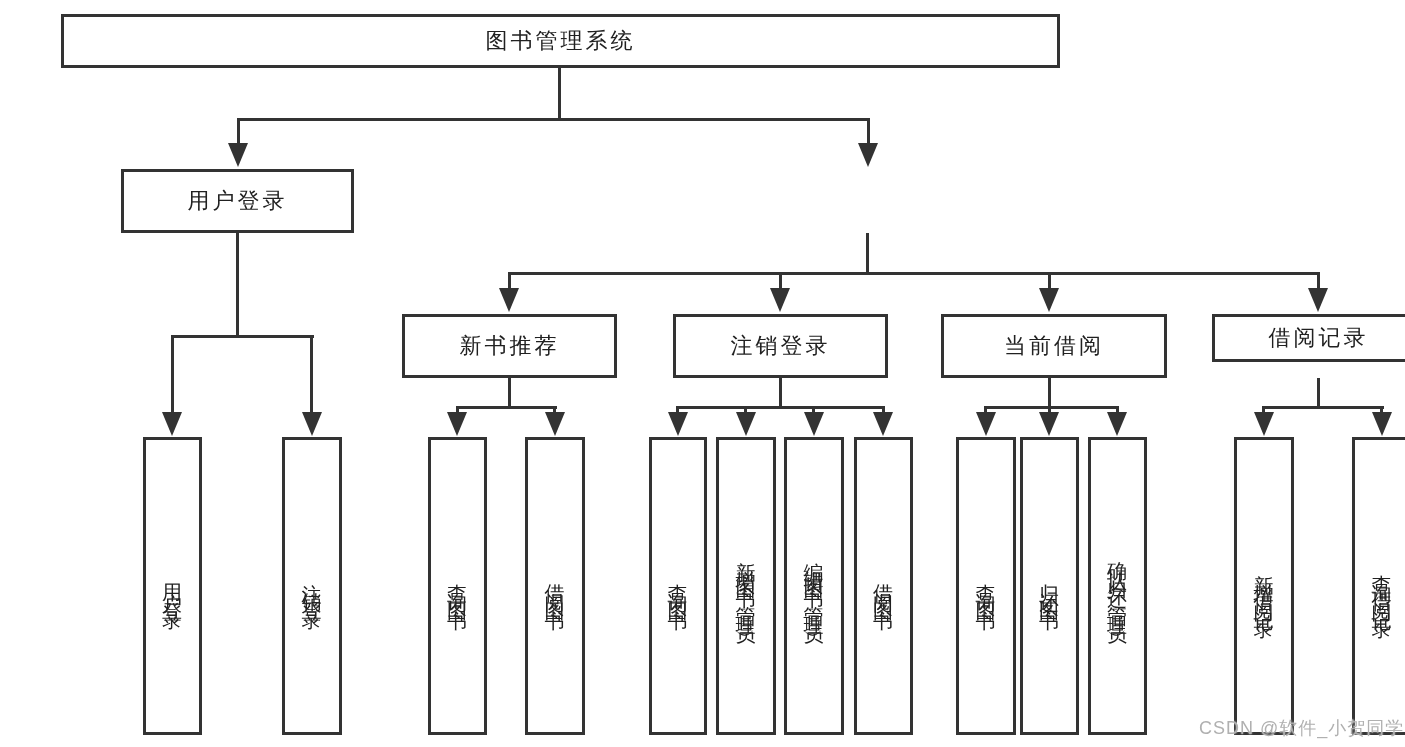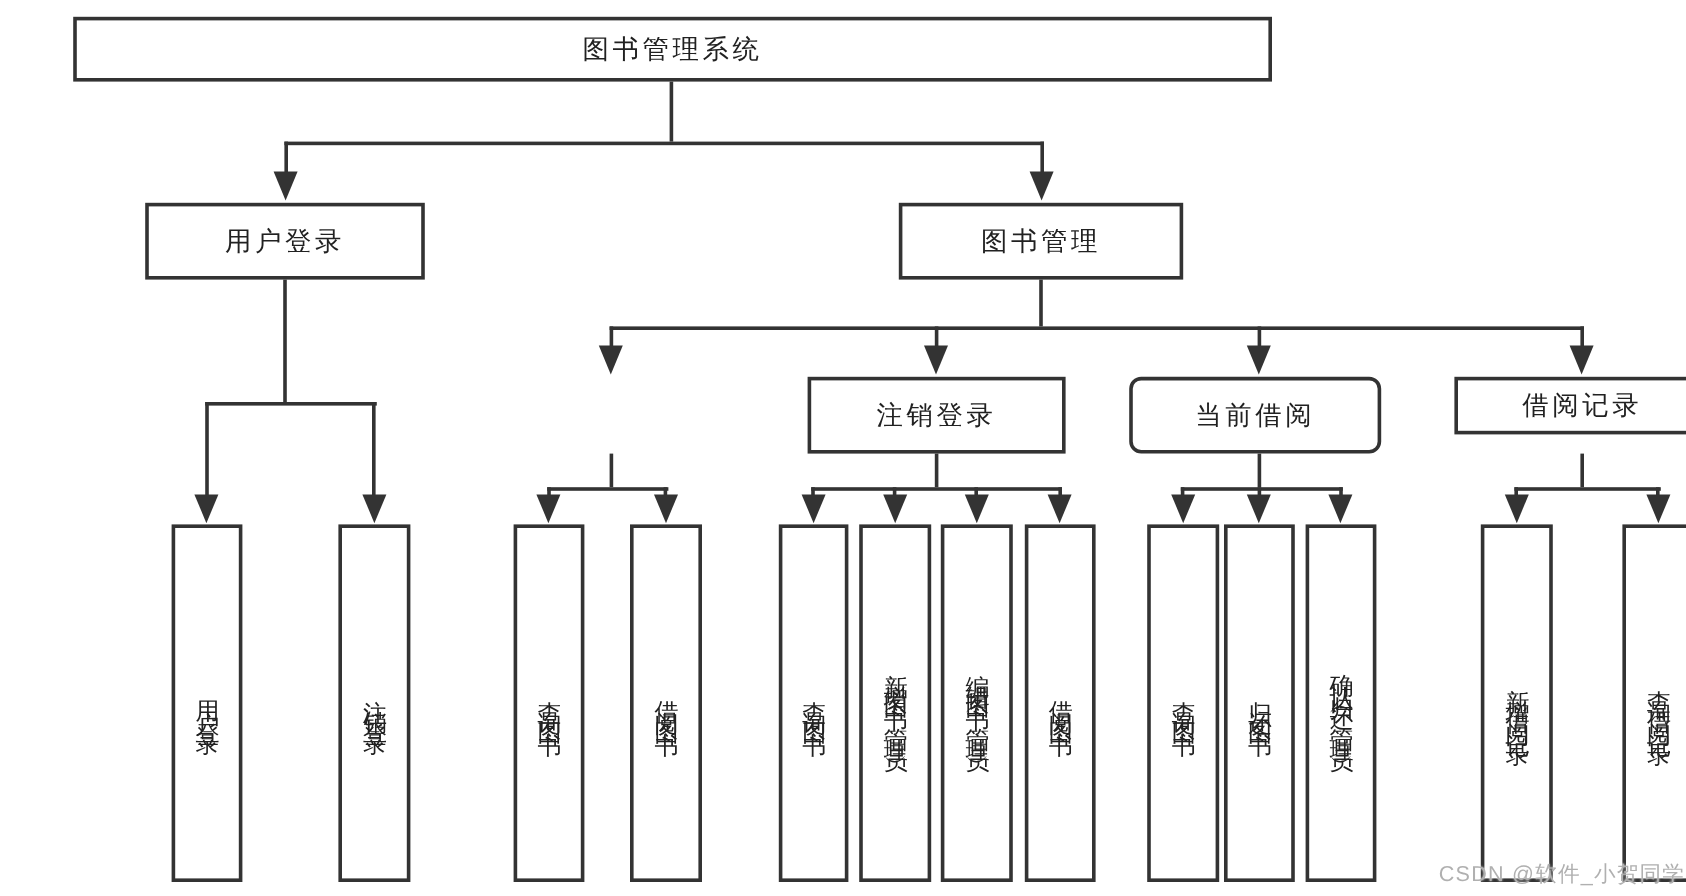--- a/index.html
+++ b/index.html
@@ -48,30 +48,30 @@
 <div class="stage">
 
   <div class="node hnode" style="left:22px;top:14px;width:999px;height:54px;">
     <span>图书管理系统</span>
   </div>
 
   <div class="node hnode" style="left:82px;top:169px;width:233px;height:64px;">
     <span>用户登录</span>
   </div>
 
-  <div class="node hnode" style="left:710px;top:169px;width:237px;height:64px;">
-    <span>图书管理</span>
+
+  <div class="node hnode" style="left:363px;top:314px;width:215px;height:64px;">
+    <span>新书推荐</span>
   </div>
-
 
   <div class="node hnode" style="left:634px;top:314px;width:215px;height:64px;">
     <span>注销登录</span>
   </div>
 
-  <div class="node hnode" style="left:902px;top:314px;width:210px;height:64px;border-radius:10px;">
+  <div class="node hnode" style="left:902px;top:314px;width:226px;height:64px;">
     <span>当前借阅</span>
   </div>
 
   <div class="node hnode" style="left:1173px;top:314px;width:213px;height:48px;">
     <span>借阅记录</span>
   </div>
 
   <div class="node leaf" style="left:104px;top:437px;width:59px;height:298px;">
     <span class="vtext">用户登录</span>
   </div>

